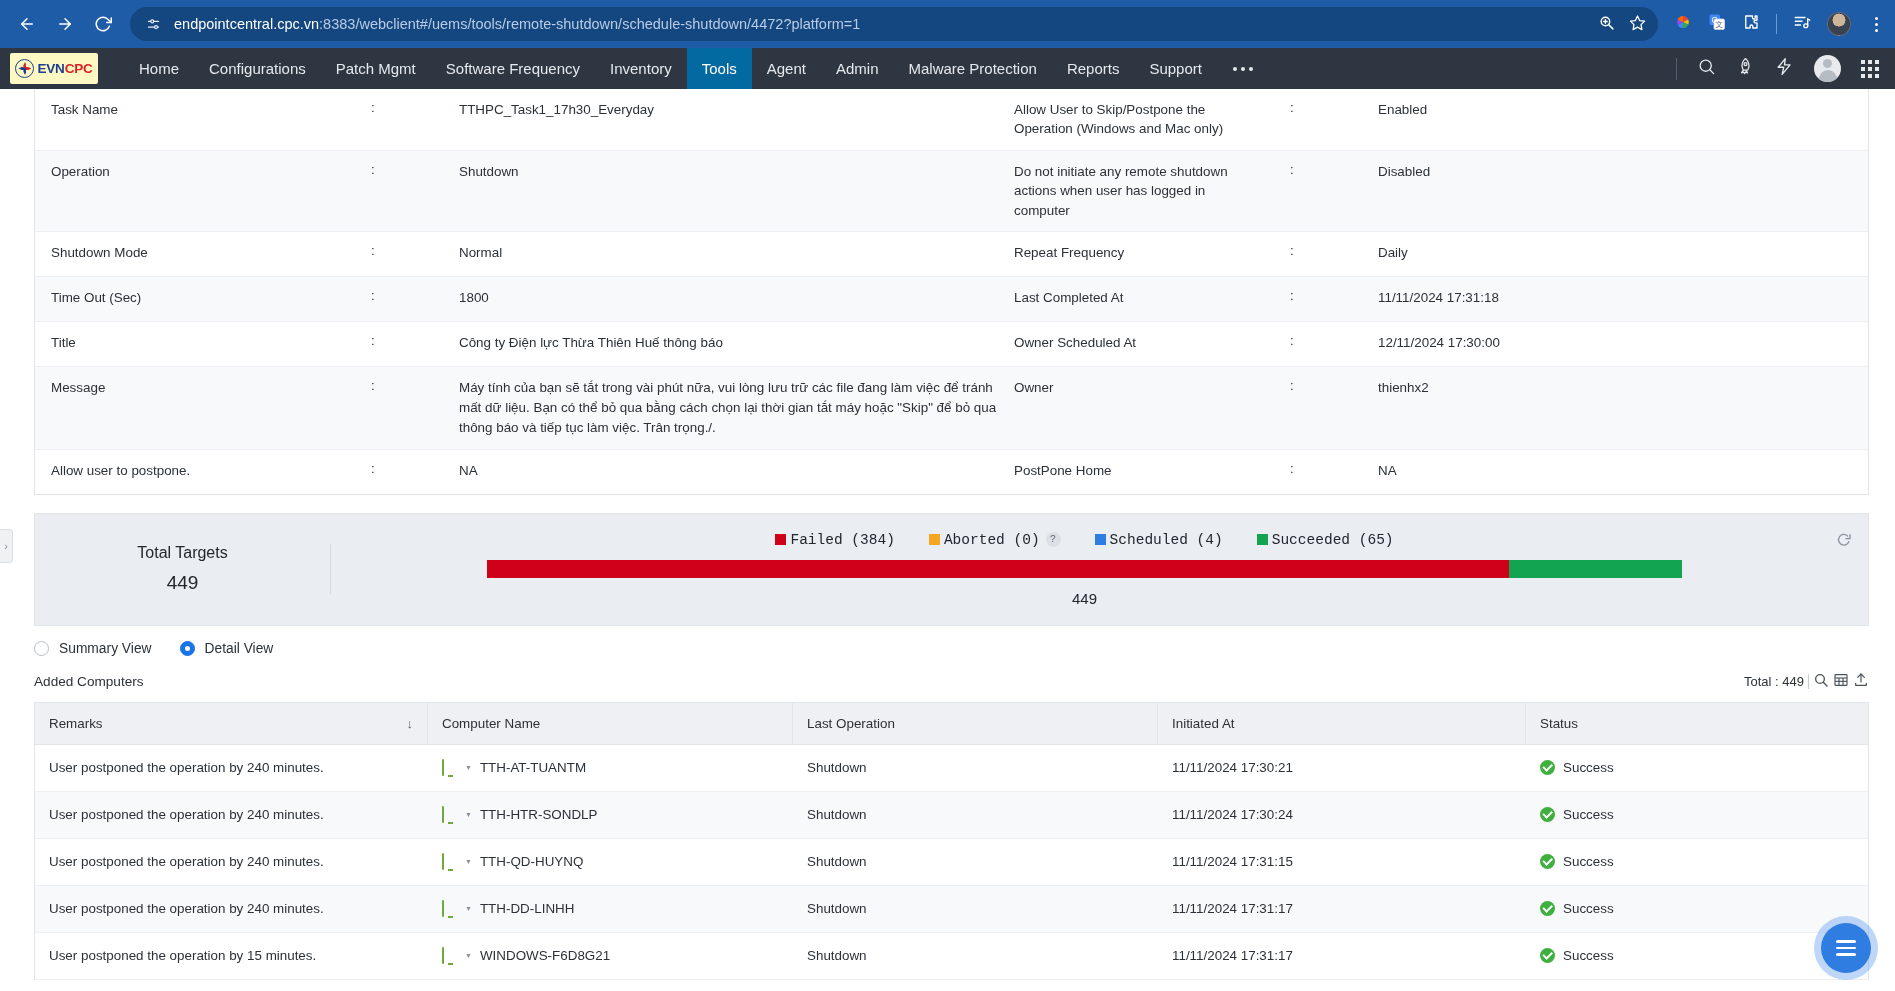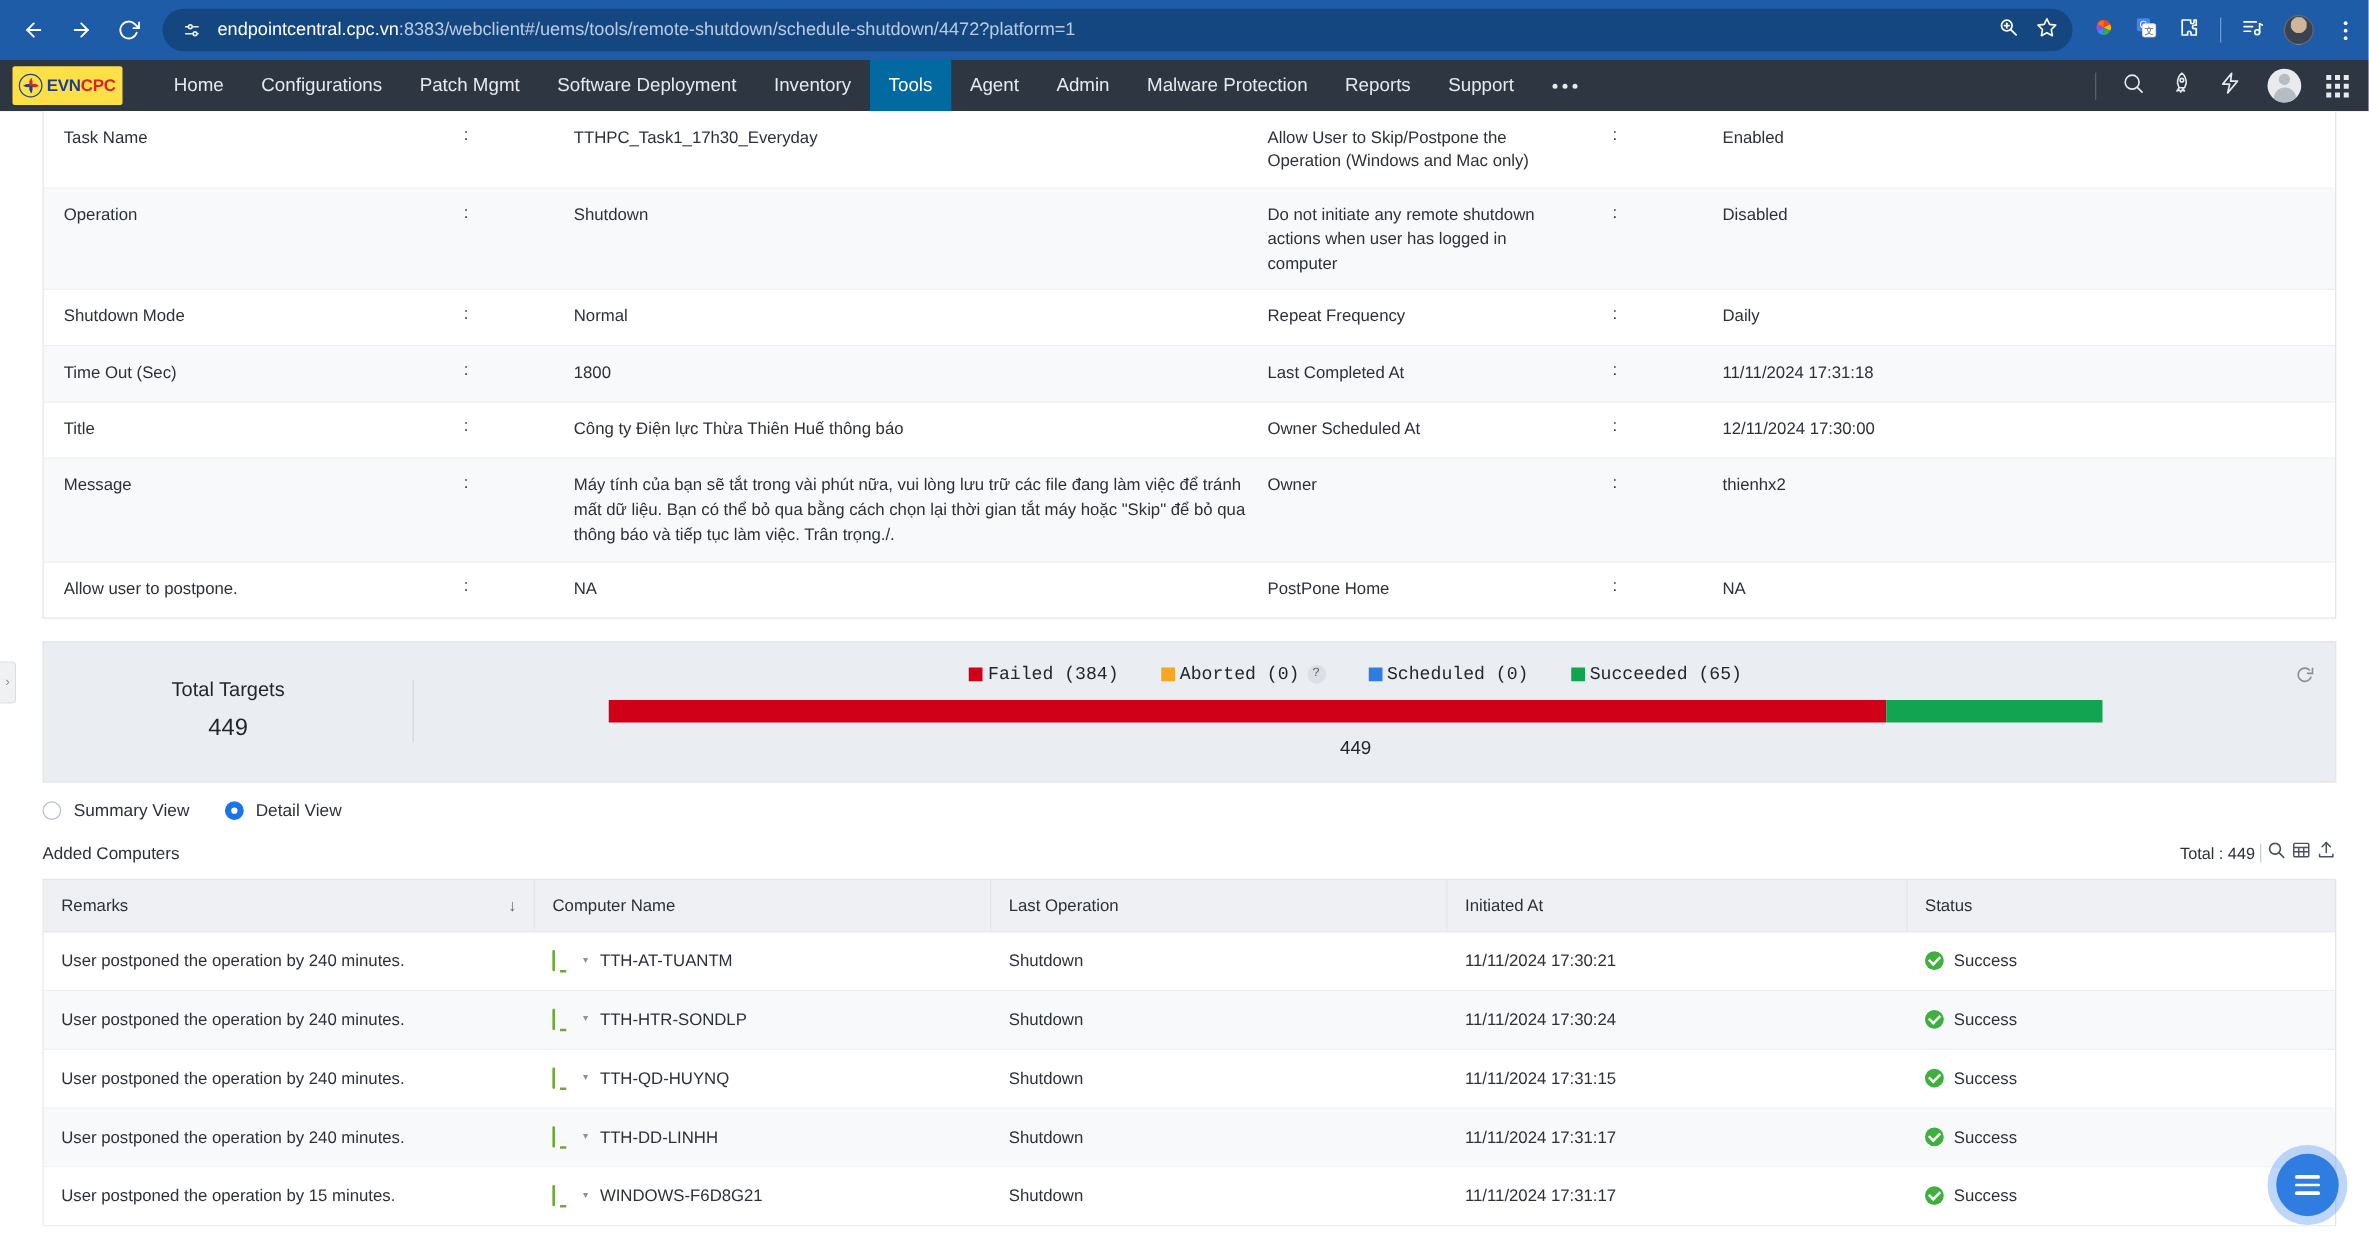--- a/index.html
+++ b/index.html
@@ -81,21 +81,21 @@
   .app-nav {
     height: 41px;
     background: #2e3641;
     display: flex;
     align-items: stretch;
     position: relative;
   }
   .logo-box {
     width: 88px;
     margin: 5px 0 5px 10px;
-    background: #fde047;
+    background: #fef9c3;
     border-radius: 2px;
     display: flex; align-items: center; justify-content: center;
     gap: 3px;
     flex: 0 0 auto;
   }
   .logo-mark {
     width: 19px; height: 19px; border-radius: 50%;
     border: 1.6px solid #1d3f8f;
     position: relative;
     flex: 0 0 auto;
@@ -395,21 +395,21 @@
 <div class="app-nav">
   <div class="logo-box">
     <span class="logo-mark"></span>
     <span class="logo-text"><span class="logo-evn">EVN</span><span class="logo-cpc">CPC</span></span>
   </div>
 
   <div class="nav-items">
     <div class="nav-item">Home</div>
     <div class="nav-item">Configurations</div>
     <div class="nav-item">Patch Mgmt</div>
-    <div class="nav-item">Software Deployment</div>
+    <div class="nav-item">Software Frequency</div>
     <div class="nav-item">Inventory</div>
     <div class="nav-item active">Tools</div>
     <div class="nav-item">Agent</div>
     <div class="nav-item">Admin</div>
     <div class="nav-item">Malware Protection</div>
     <div class="nav-item">Reports</div>
     <div class="nav-item">Support</div>
     <div class="nav-dots">
         <i></i>
         <i></i>
@@ -562,21 +562,21 @@
           <span class="legend-swatch" style="background:#d10019"></span>
           <span>Failed (384)</span>
         </div>
         <div class="legend-item">
           <span class="legend-swatch" style="background:#f5a623"></span>
           <span>Aborted (0)</span>
           <span class="help-dot">?</span>
         </div>
         <div class="legend-item">
           <span class="legend-swatch" style="background:#2f7de1"></span>
-          <span>Scheduled (0)</span>
+          <span>Scheduled (4)</span>
         </div>
         <div class="legend-item">
           <span class="legend-swatch" style="background:#13a452"></span>
           <span>Succeeded (65)</span>
         </div>
       </div>
 
       <div class="bar-row">
         <div class="bar-seg" id="seg-failed" style="background: rgb(209, 0, 25); width: 85.5234%;"></div>
         <div class="bar-seg" id="seg-aborted" style="background: rgb(245, 166, 35); width: 0%;"></div>

